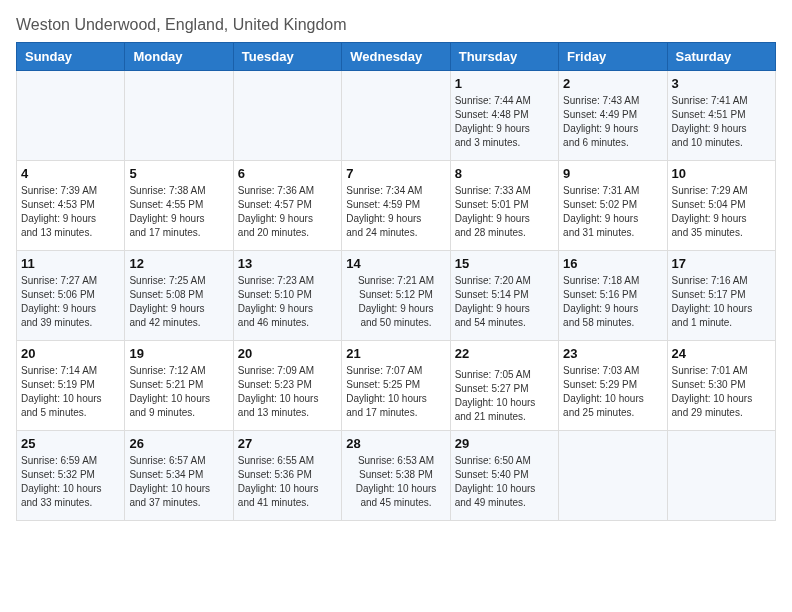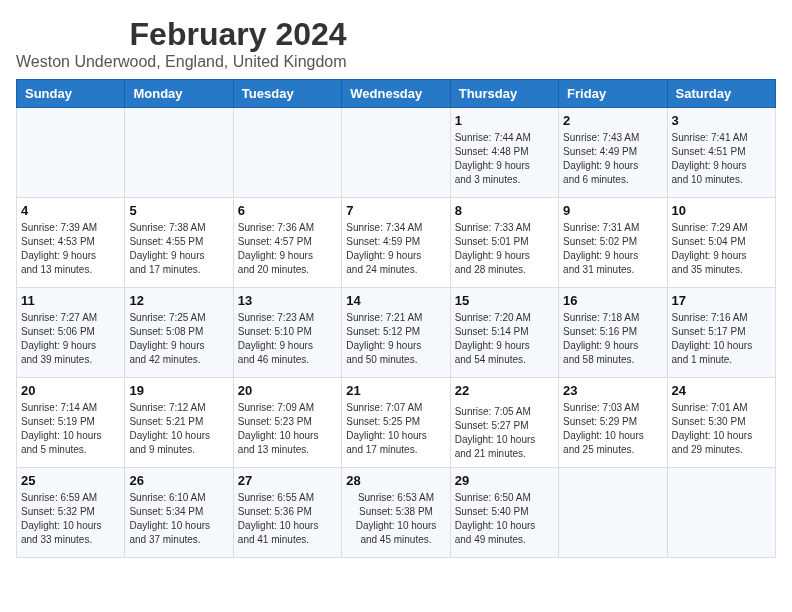--- a/index.html
+++ b/index.html
@@ -86,21 +86,20 @@
       font-size: 10px;
       line-height: 1.4;
       color: #333;
     }
   </style>
 </head>
 <body>
 
 <div class="header-section">
   <div class="title-area">
-    <div class="main-title">February 2024</div>
     <div class="subtitle">Weston Underwood, England, United Kingdom</div>
   </div>
 </div>
 
 <table>
   <thead>
     <tr id="weekday-header">
         <th>Sunday</th>
         <th>Monday</th>
         <th>Tuesday</th>
@@ -206,21 +205,21 @@
         </td>
         <td>
           <span class="day-number">13</span>
           <div class="cell-info" style="white-space: pre-line;">Sunrise: 7:23 AM
 Sunset: 5:10 PM
 Daylight: 9 hours
 and 46 minutes.</div>
         </td>
         <td>
           <span class="day-number">14</span>
-          <div class="cell-info" style="white-space: pre-line;">Sunrise: 7:21 AM
+          <div class="cell-info" style="white-space: pre-line; text-align: center;">Sunrise: 7:21 AM
 Sunset: 5:12 PM
 Daylight: 9 hours
 and 50 minutes.</div>
         </td>
         <td>
           <span class="day-number">15</span>
           <div class="cell-info" style="white-space: pre-line;">Sunrise: 7:20 AM
 Sunset: 5:14 PM
 Daylight: 9 hours
 and 54 minutes.</div>
@@ -294,21 +293,21 @@
       <tr>
         <td>
           <span class="day-number">25</span>
           <div class="cell-info" style="white-space: pre-line;">Sunrise: 6:59 AM
 Sunset: 5:32 PM
 Daylight: 10 hours
 and 33 minutes.</div>
         </td>
         <td>
           <span class="day-number">26</span>
-          <div class="cell-info" style="white-space: pre-line;">Sunrise: 6:10 AM
+          <div class="cell-info" style="white-space: pre-line;">Sunrise: 6:57 AM
 Sunset: 5:34 PM
 Daylight: 10 hours
 and 37 minutes.</div>
         </td>
         <td>
           <span class="day-number">27</span>
           <div class="cell-info" style="white-space: pre-line;">Sunrise: 6:55 AM
 Sunset: 5:36 PM
 Daylight: 10 hours
 and 41 minutes.</div>

